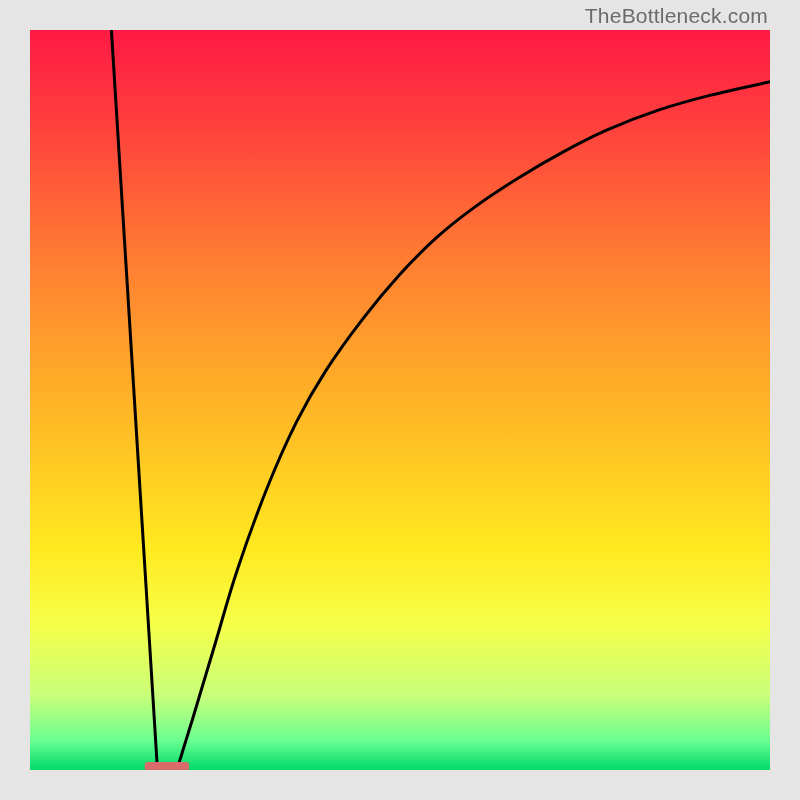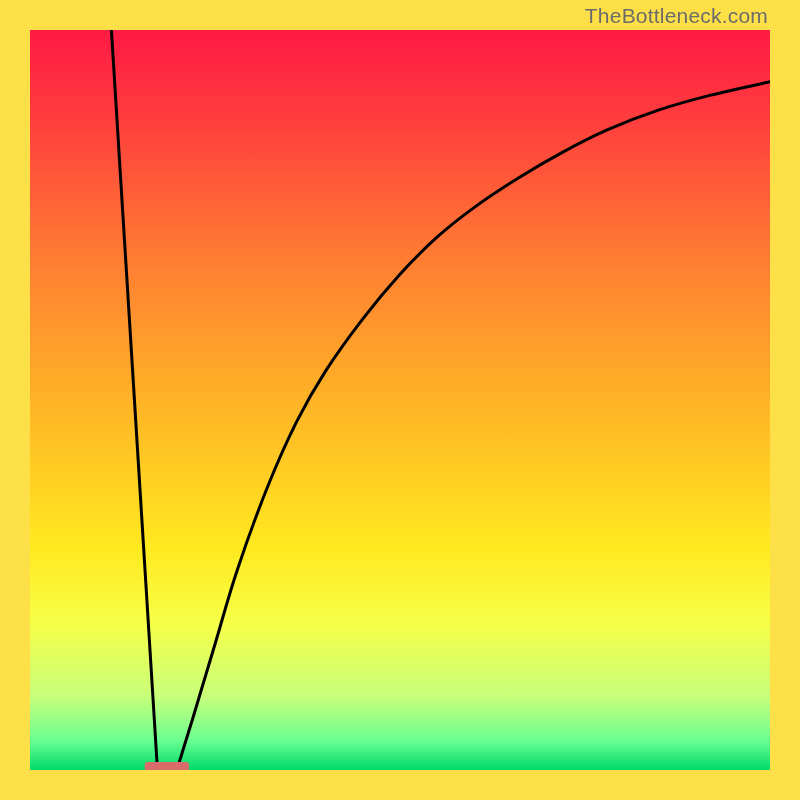--- a/index.html
+++ b/index.html
@@ -9,21 +9,21 @@
     height: 800px;
     overflow: hidden;
     background: #000;
     font-family: Arial, Helvetica, sans-serif;
   }
   .frame {
     position: absolute;
     top: 0; left: 0;
     width: 800px;
     height: 800px;
-    background: #fde047;
+    background: #e5e5e5;
   }
   .plot-area {
     position: absolute;
     top: 30px;
     left: 30px;
     width: 740px;
     height: 740px;
     overflow: hidden;
   }
   .watermark {

